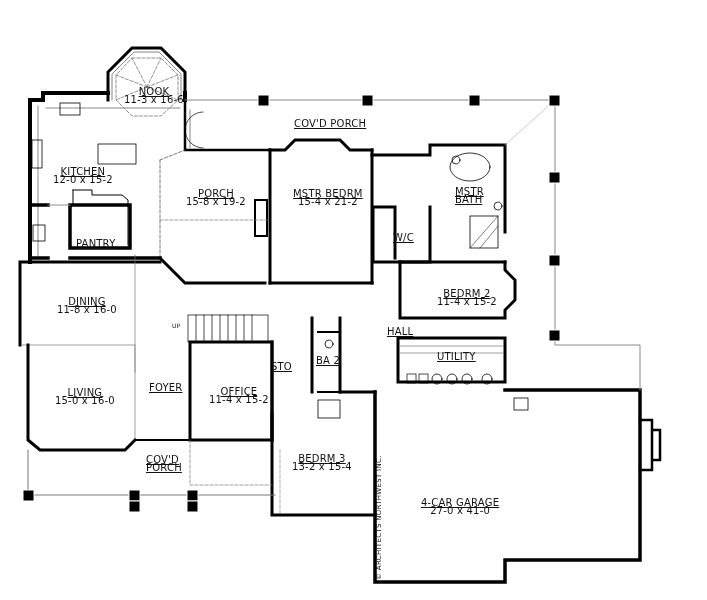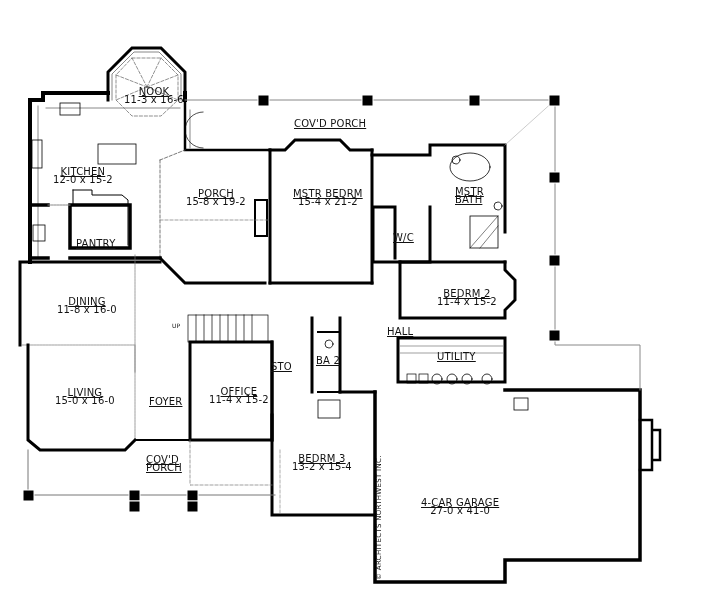--- a/index.html
+++ b/index.html
@@ -172,21 +172,21 @@
   <span class="nm">COV'D PORCH</span>
 </div>
 <div class="lbl" style="left:57px;top:298px;">
   <span class="nm">DINING</span>
   <span class="dim">11-8 x 16-0</span>
 </div>
 <div class="lbl" style="left:55px;top:389px;">
   <span class="nm">LIVING</span>
   <span class="dim">15-0 x 16-0</span>
 </div>
-<div class="lbl" style="left:149px;top:398px;">
+<div class="lbl" style="left:149px;top:384px;">
   <span class="nm">FOYER</span>
 </div>
 <div class="lbl" style="left:209px;top:388px;">
   <span class="nm">OFFICE</span>
   <span class="dim">11-4 x 15-2</span>
 </div>
 <div class="lbl" style="left:271px;top:363px;">
   <span class="nm">STO</span>
 </div>
 <div class="lbl" style="left:316px;top:357px;">

